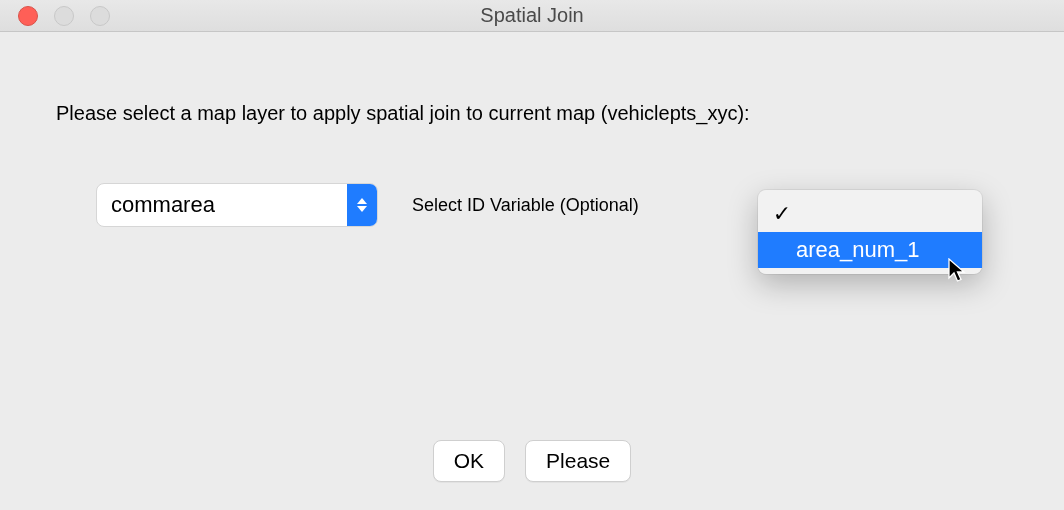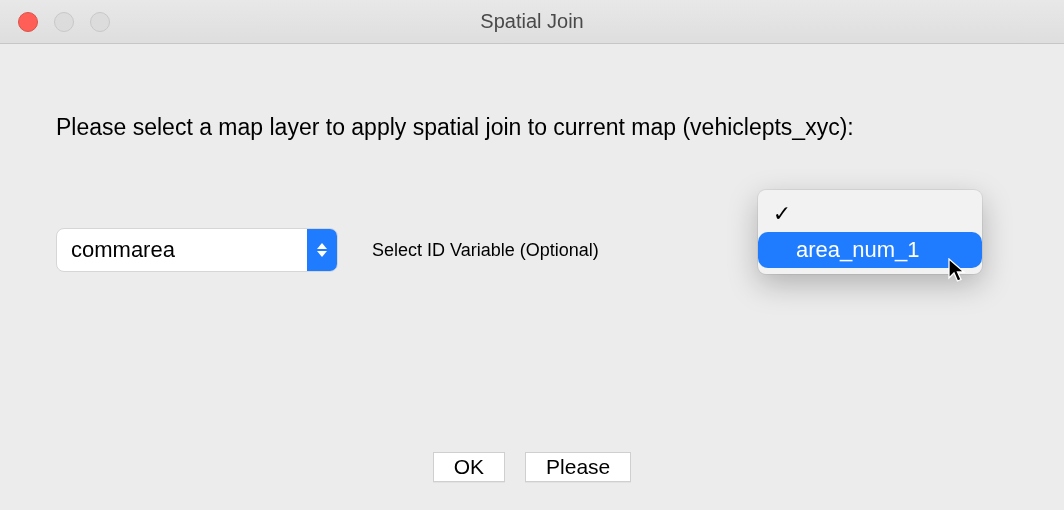--- a/index.html
+++ b/index.html
@@ -6,21 +6,21 @@
     html, body { width: 1064px; height: 510px; overflow: hidden; }
     body {
       font-family: -apple-system, "Helvetica Neue", Helvetica, Arial, sans-serif;
       background: #ececec;
       color: #000;
       font-size: 22px;
     }
 
     
     .titlebar {
-      height: 44px;
+      height: 32px;
       background: linear-gradient(#e8e8e8, #dedede);
       border-bottom: 1px solid #c6c6c6;
       display: flex;
       align-items: center;
       position: relative;
     }
     .traffic-lights {
       display: flex;
       gap: 16px;
       position: absolute;
@@ -40,29 +40,30 @@
       font-size: 20px;
       color: #4a4a4a;
     }
 
     
     .content {
       padding: 70px 56px 0 56px;
       position: relative;
     }
     .instruction {
-      font-size: 23px;
+      font-size: 20px;
       color: #000;
-      margin-bottom: 87px;
+      margin-bottom: 58px;
     }
 
     .row {
       display: flex;
       align-items: center;
       gap: 34px;
+      margin-left: 40px;
     }
 
     
     .combo {
       display: flex;
       align-items: stretch;
       width: 282px;
       height: 44px;
       border: 1px solid #d6d6d6;
       border-radius: 8px;
@@ -112,45 +113,44 @@
     .popup-check {
       width: 28px;
       display: flex;
       justify-content: center;
       font-weight: 400;
     }
     .popup-text { flex: 1; }
     .popup-item.highlight {
       background: #1f7cff;
       color: #fff;
-      border-radius: 10px;
     }
 
     
     .cursor {
       position: absolute;
       left: 948px; top: 258px;
       width: 18px; height: 26px;
       pointer-events: none;
     }
 
     
     .buttons {
       position: absolute;
       left: 0; right: 0;
       bottom: 28px;
       display: flex;
       justify-content: center;
       gap: 20px;
     }
     .btn {
-      height: 30px;
+      height: 42px;
       padding: 0 20px;
       border: 1px solid #cfcfcf;
-      border-radius: 0;
+      border-radius: 8px;
       background: #fff;
       font-size: 21px;
       display: flex;
       align-items: center;
       box-shadow: 0 1px 0 rgba(0,0,0,0.04);
     }
   </style>
 </head>
 <body>
 

